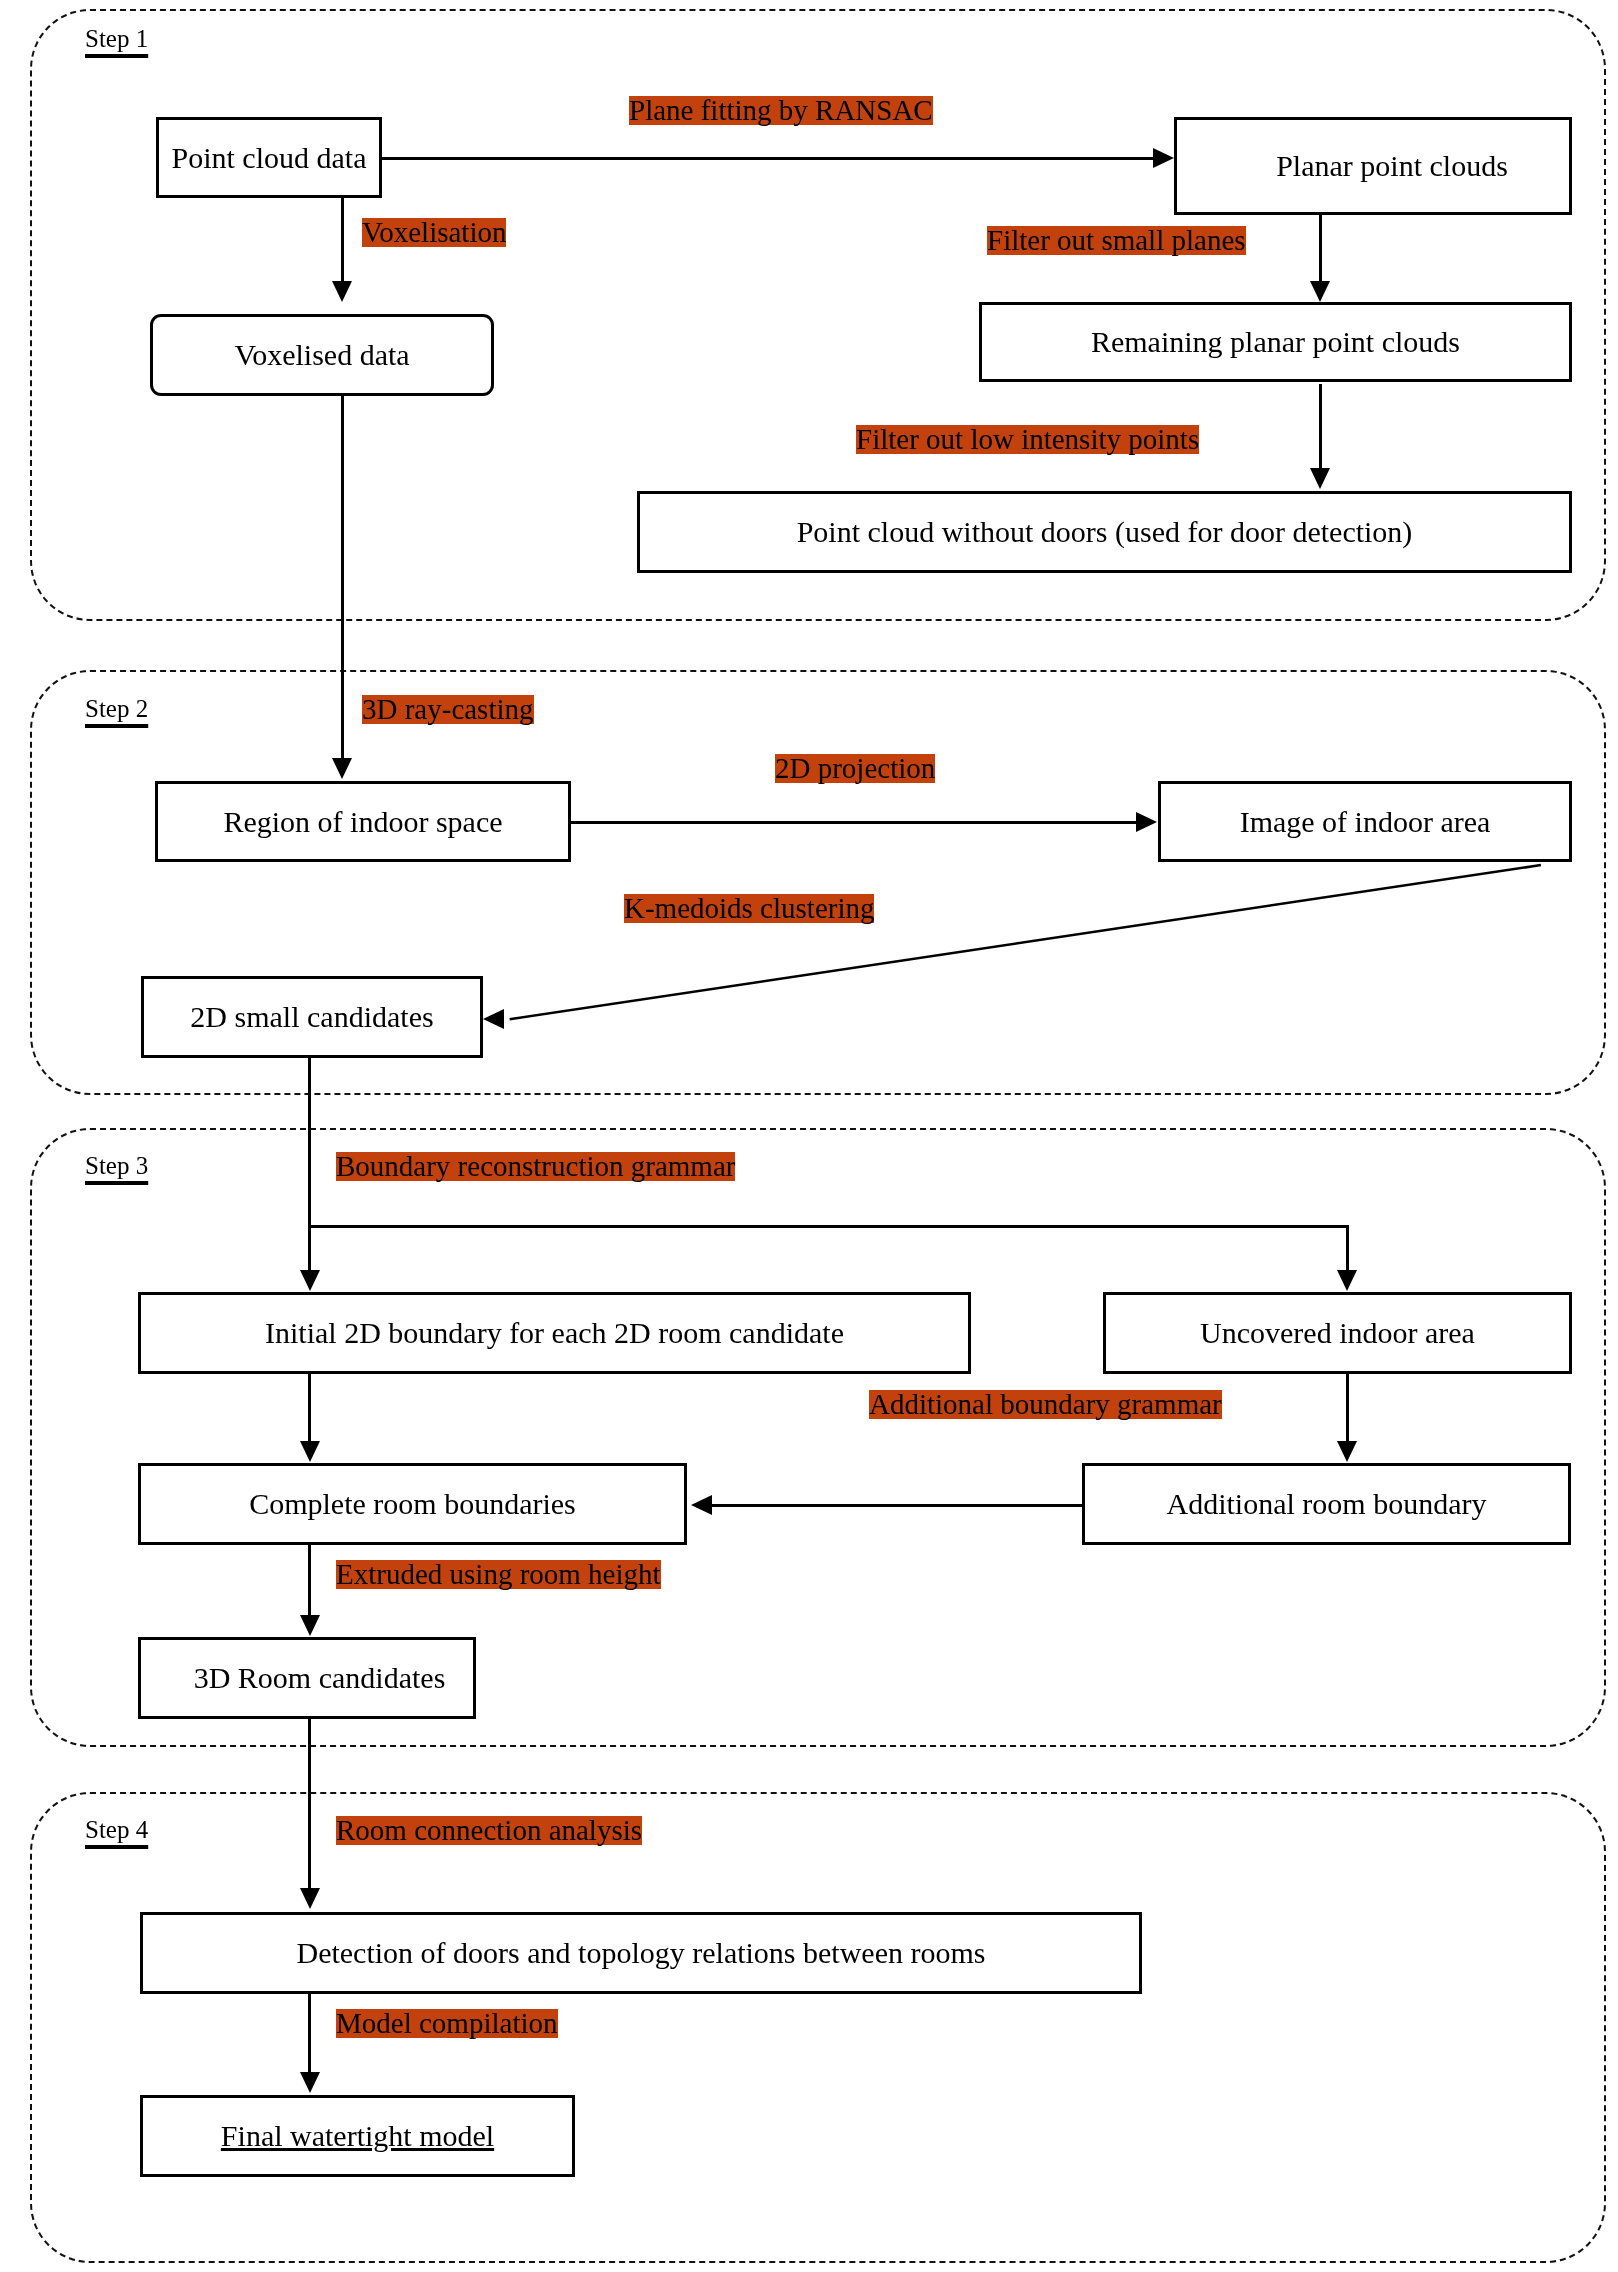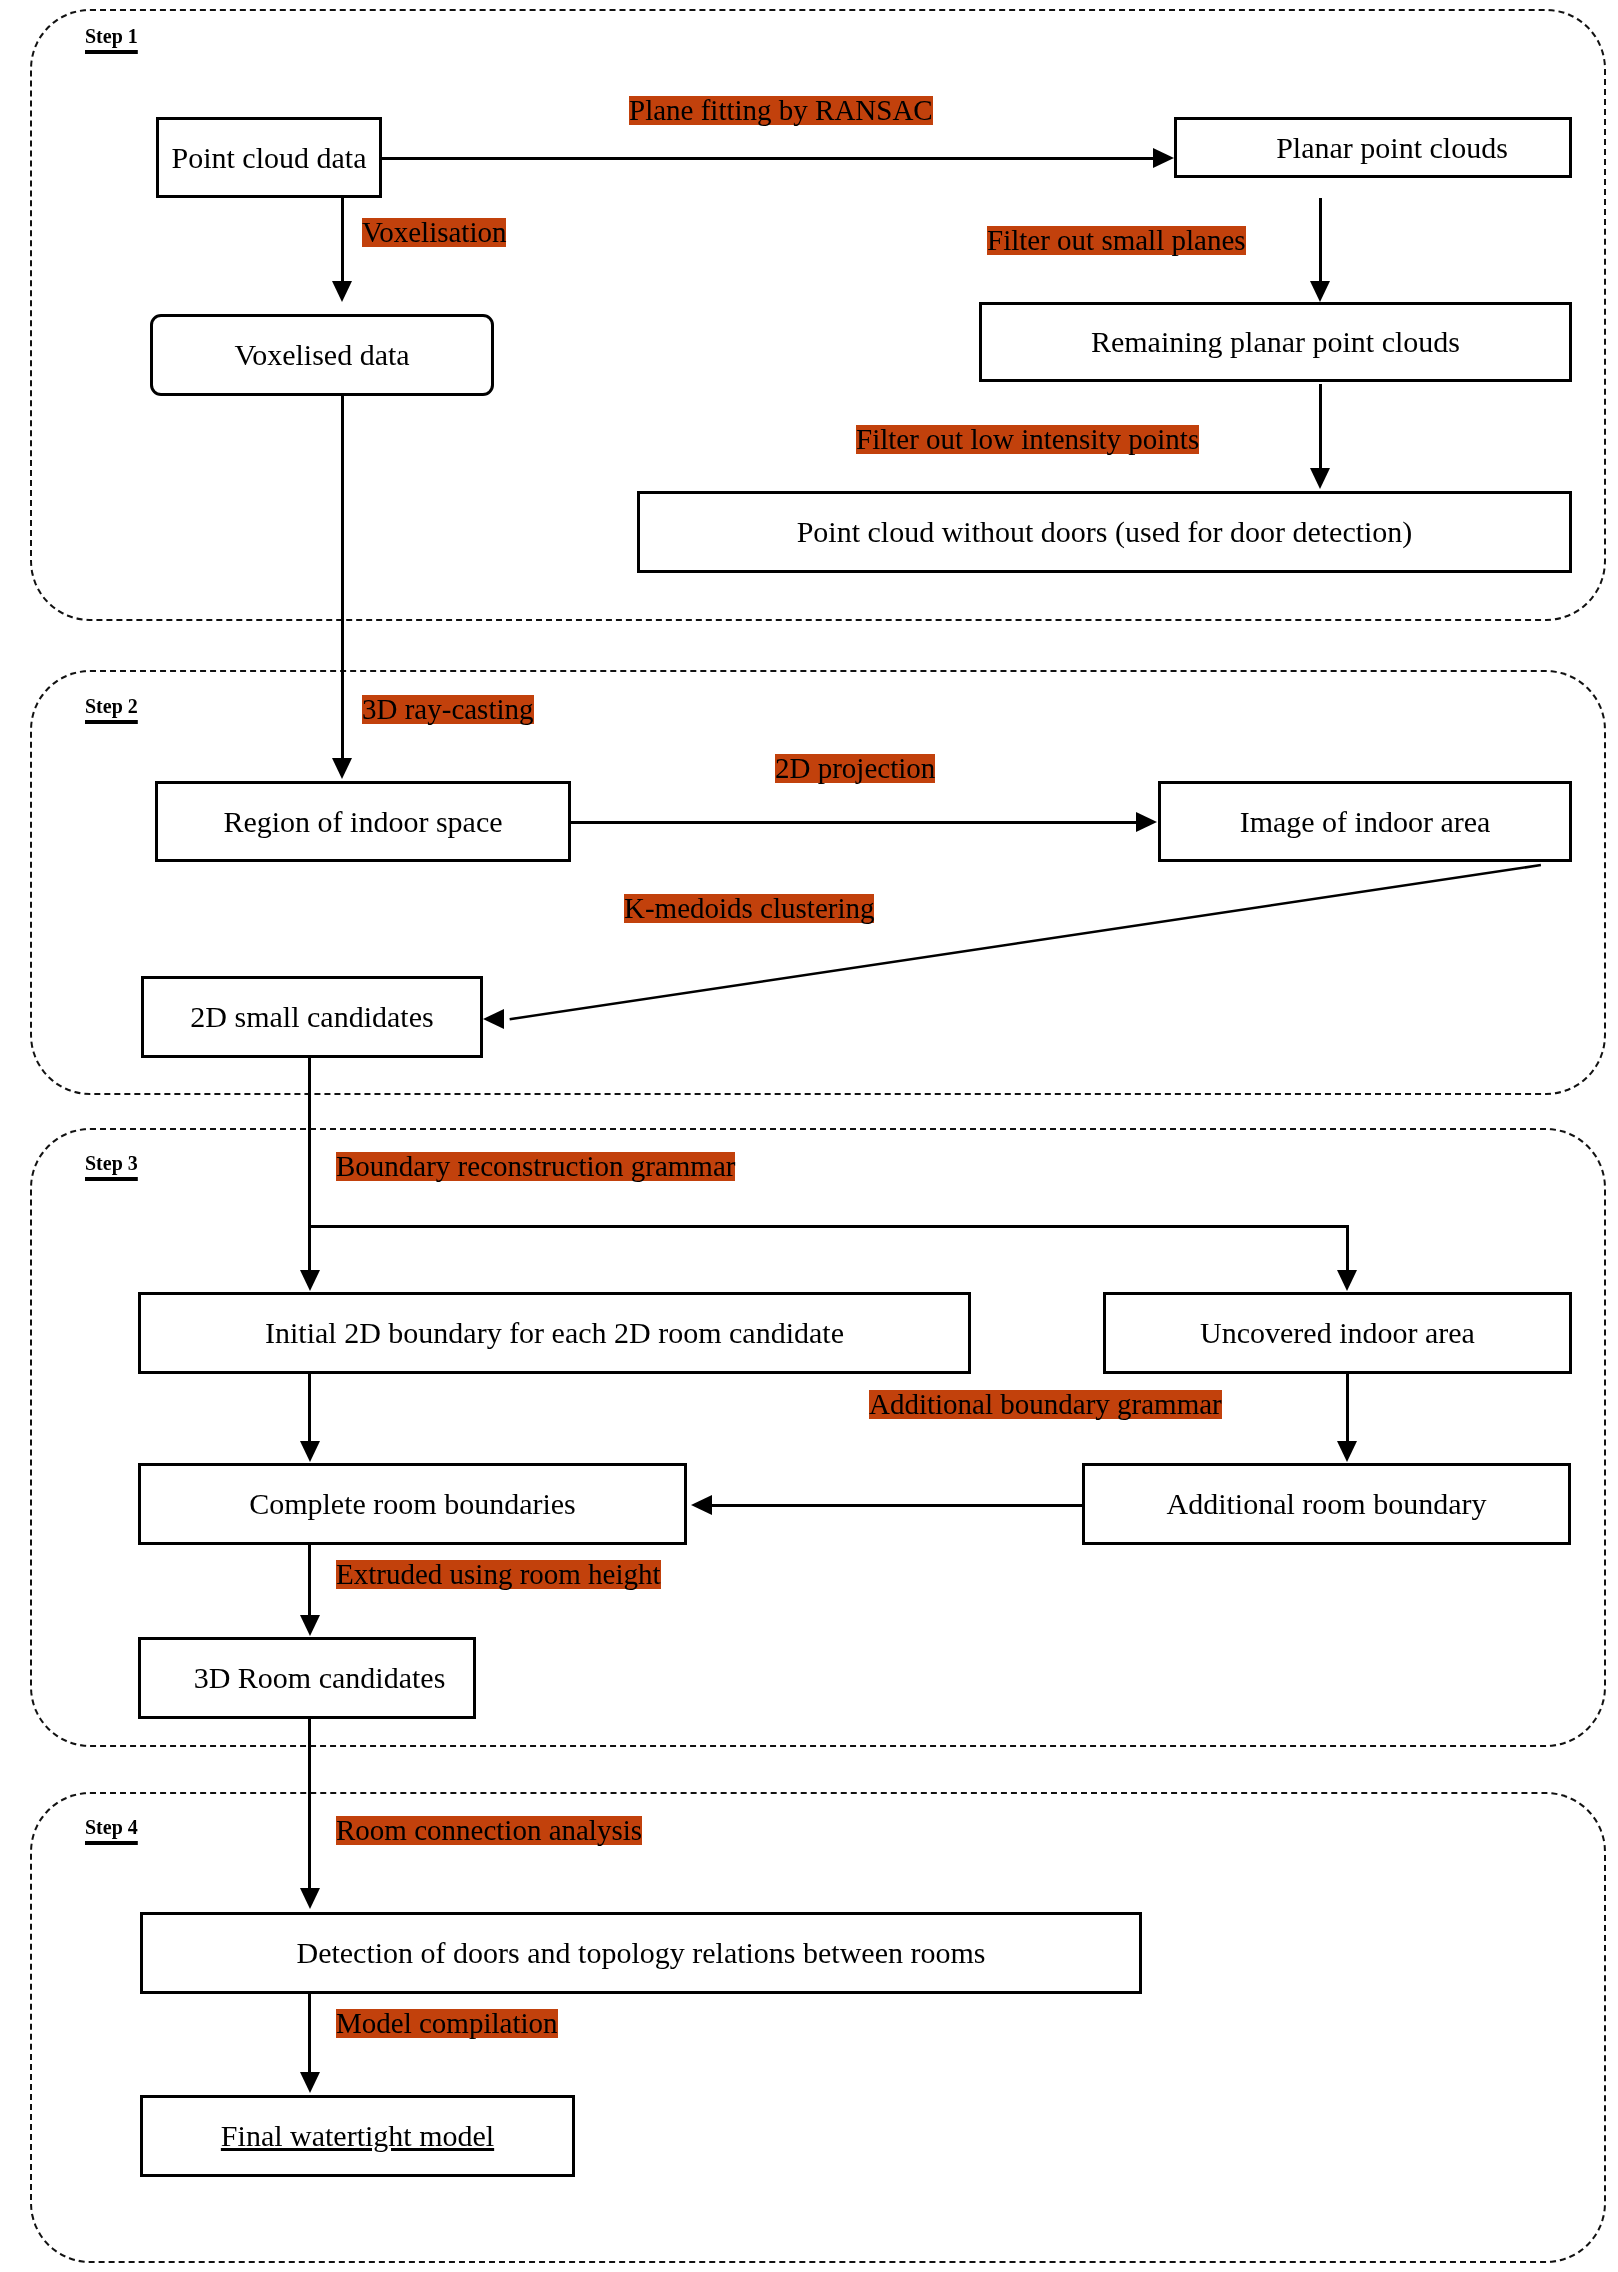--- a/index.html
+++ b/index.html
@@ -23,22 +23,22 @@
   .step-container {
     position: absolute;
     box-sizing: border-box;
     border: 2.5px dashed #111111;
     border-radius: 60px;
     background: transparent;
   }
 
   .step-label {
     position: absolute;
-    font-weight: bold;
-    font-size: 20px;
+    font-weight: normal;
+    font-size: 25px;
     line-height: 1;
     text-decoration: underline;
     text-underline-offset: 7px;
     text-decoration-thickness: 3.5px;
     white-space: nowrap;
   }
 
   
   .node {
     position: absolute;
@@ -115,21 +115,21 @@
 </head>
 <body>
 
 <div id="page">
 
   <div class="step-container" style="left:30px; top:9px; width:1576px; height:612px;"></div>
   <div class="step-label" style="left:85px; top:26px;">Step 1</div>
 
   <div class="node" style="left:156px; top:117px; width:226px; height:81px;">Point cloud data</div>
 
-  <div class="node" style="left:1174px; top:117px; width:398px; height:61px;padding-left:45px;">Planar point clouds</div>
+  <div class="node" style="left:1174px; top:117px; width:398px; height:98px;padding-left:45px;">Planar point clouds</div>
 
   <div class="node" style="left:150px; top:314px; width:344px; height:82px;border-radius:11px;">Voxelised data</div>
 
   <div class="node" style="left:979px; top:302px; width:593px; height:80px;">Remaining planar point clouds</div>
 
   <div class="node" style="left:637px; top:491px; width:935px; height:82px;">Point cloud without doors (used for door detection)</div>
 
   <div class="hline" style="left:382px; top:157px; width:772px;"></div>
   <div class="arrow-right" style="left:1153px; top:148px;"></div>
   <div class="edge-label" style="left:629px; top:96px;">Plane fitting by RANSAC</div>

